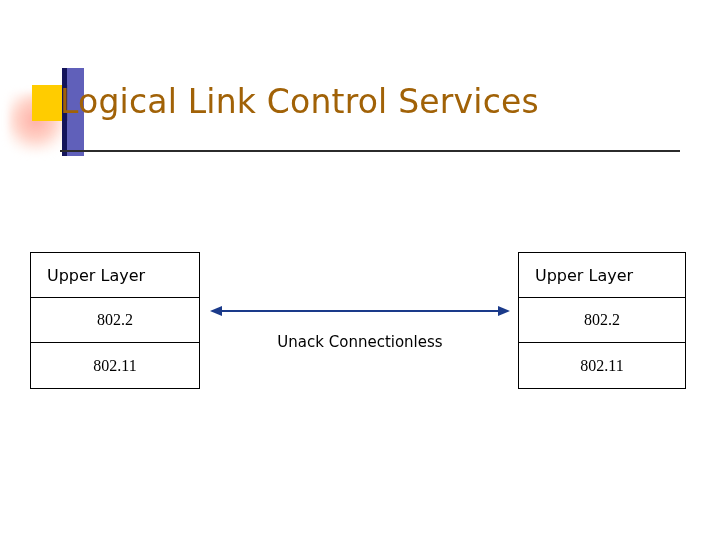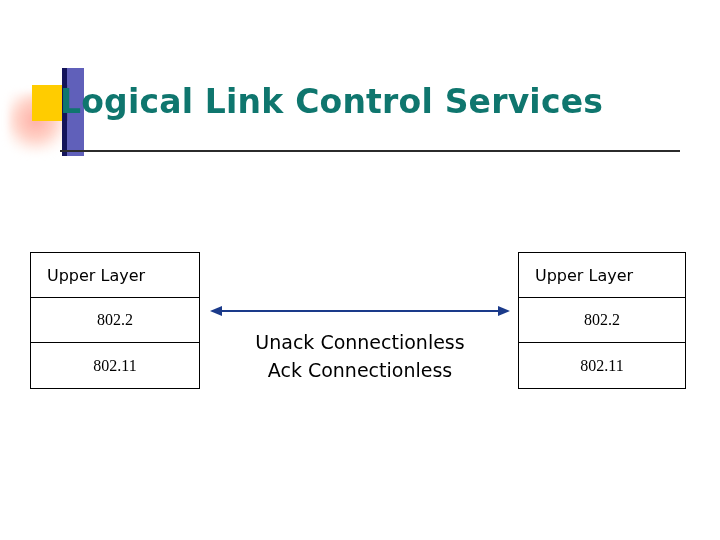--- a/index.html
+++ b/index.html
@@ -59,24 +59,23 @@
     background: #14145a;
   }
 
   
   .title {
     position: absolute;
     left: 60px;
     top: 82px;
     width: 620px;
     font-size: 33px;
-    color: #0f766e;
+    color: #a16207;
     letter-spacing: 0.2px;
     white-space: nowrap;
-    font-weight: bold;
   }
   .title-rule {
     position: absolute;
     left: 60px;
     top: 150px;
     width: 620px;
     height: 2px;
     background: #2b2b2b;
   }
 
@@ -125,21 +124,21 @@
     width: 300px;
     height: 22px;
   }
 
   .middle-text {
     position: absolute;
     left: 206px;
     top: 316px;
     width: 308px;
     text-align: center;
-    font-size: 19px;
+    font-size: 15px;
     line-height: 28px;
     color: #000000;
   }
 </style>
 </head>
 <body>
 
 <div class="deco">
   <div class="blur-blob"></div>
   <div class="yellow-sq"></div>
@@ -167,16 +166,15 @@
   <div class="arrow-wrap">
     <svg width="300" height="22" viewBox="0 0 300 22" xmlns="http://www.w3.org/2000/svg">
       <line x1="10" y1="11" x2="290" y2="11" stroke="#1a3a8a" stroke-width="2.2"></line>
       <polygon points="0,11 12,6 12,16" fill="#1a3a8a"></polygon>
       <polygon points="300,11 288,6 288,16" fill="#1a3a8a"></polygon>
     </svg>
   </div>
 
   <div class="middle-text">
     <div>Unack Connectionless</div>
-    <div>Ack Connectionless</div>
   </div>
 
 </div>
 
 </body></html>

